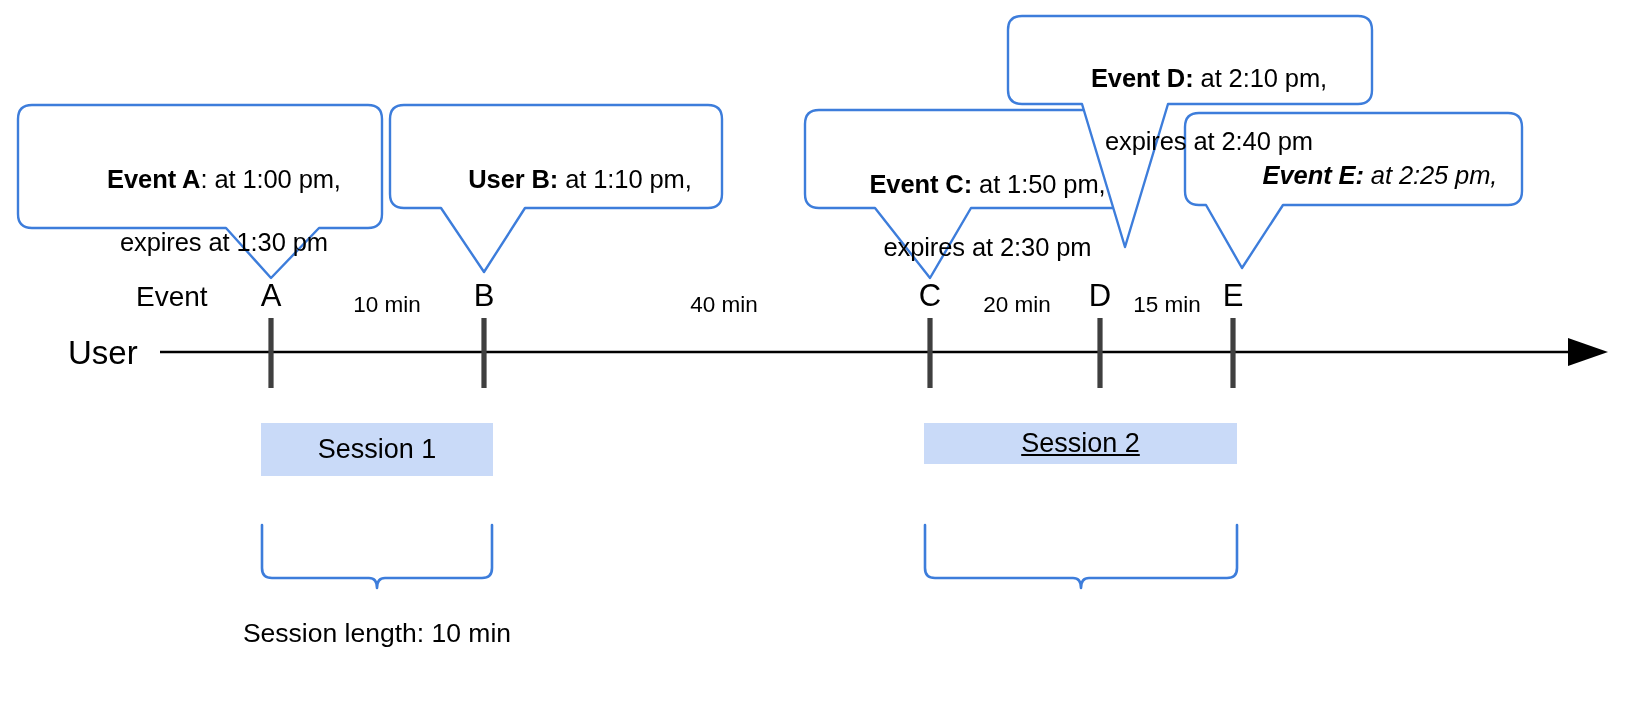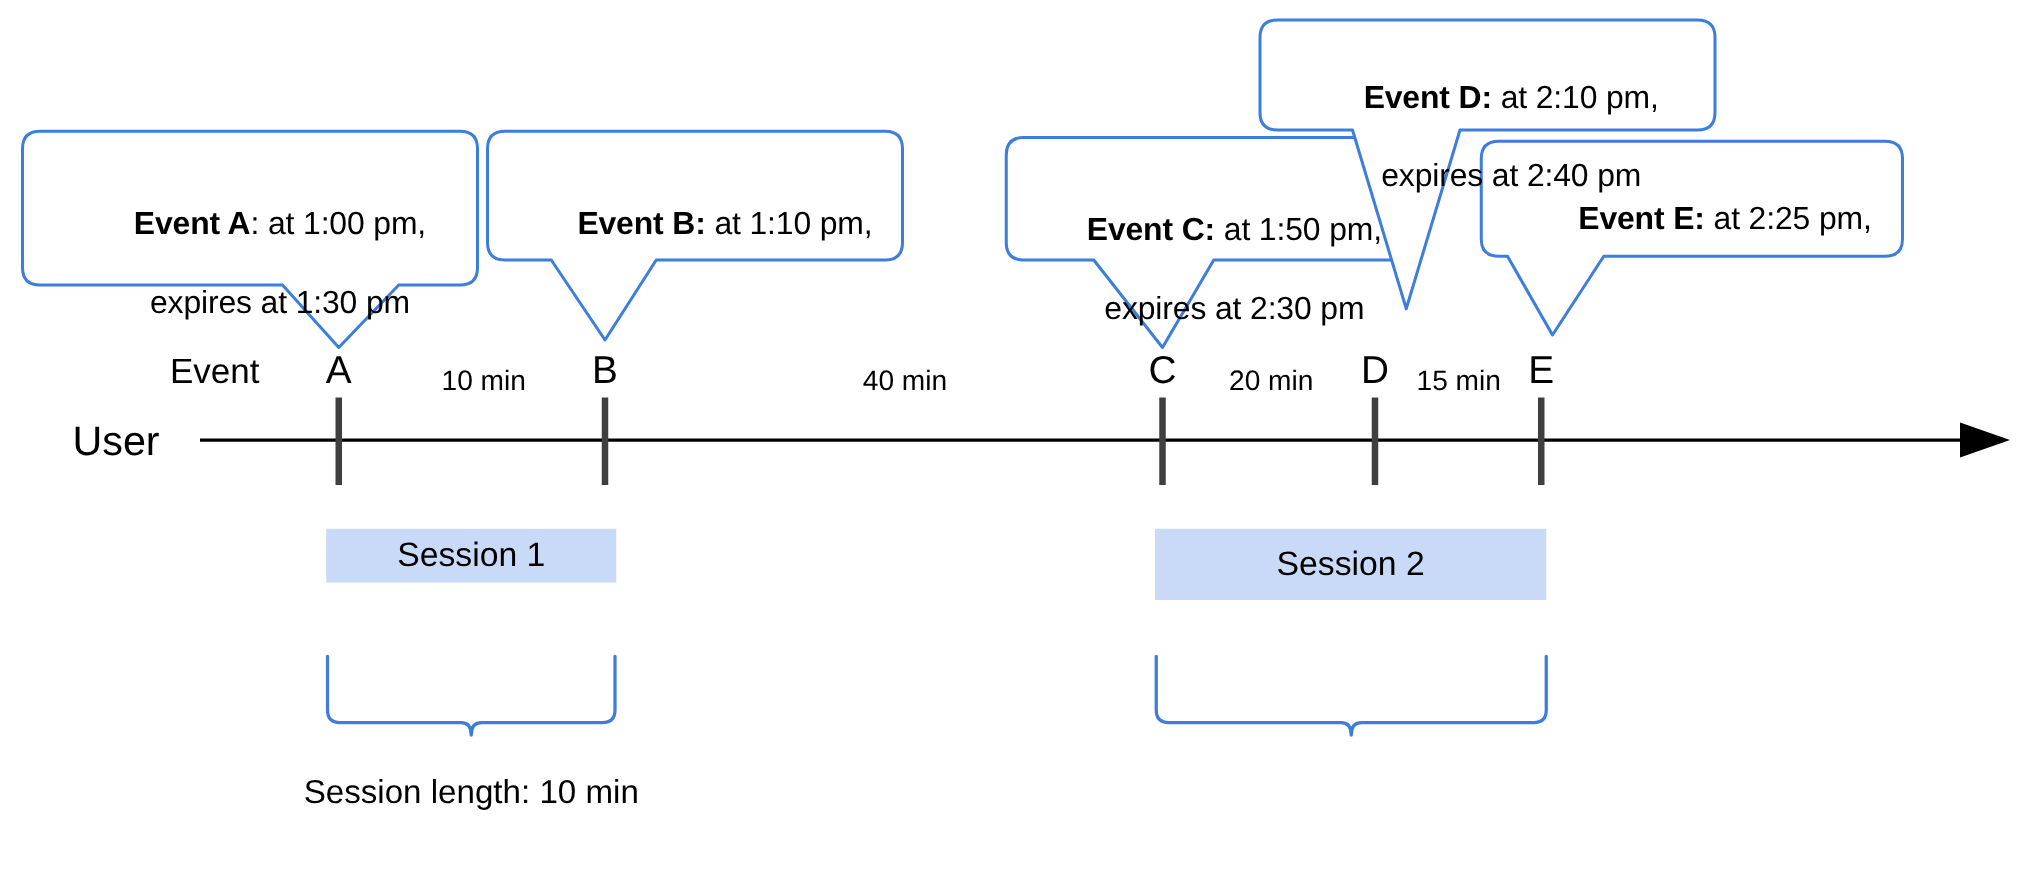--- a/index.html
+++ b/index.html
@@ -115,66 +115,66 @@
          L 1283,205 L 1242,268 L 1206,205
          L 1199,205 Q 1185,205 1185,191 L 1185,127 Q 1185,113 1199,113 Z"></path>
   </svg>
 
   <div class="txt callout-text" style="left:40px; top:132px; width:340px;">
     <span><b>Event A</b><span>:</span><span> at 1:00 pm,</span></span><br>
     <span>expires at 1:30 pm</span>
   </div>
 
   <div class="txt callout-text" style="left:411px; top:132px; width:310px;">
-    <b><span>Event B</span><span>:</span></b><span> at 1:10 pm,</span><br>
+    <b><span>User B</span><span>:</span></b><span> at 1:10 pm,</span><br>
   </div>
 
   <div class="txt callout-text" style="left:816px; top:137px; width:315px;">
     <b><span>Event C</span><span>:</span></b><span> at 1:50 pm,</span><br>
     <span>expires at 2:30 pm</span>
   </div>
 
   <div class="txt callout-text" style="left:1030px; top:31px; width:330px;">
     <b><span>Event D</span><span>:</span></b><span> at 2:10 pm,</span><br>
     <span>expires at 2:40 pm</span>
   </div>
 
-  <div class="txt callout-text" style="left:1206px; top:128px; width:320px;">
+  <div class="txt callout-text" style="left:1206px; top:128px; width:320px;font-style:italic;">
     <b><span>Event E</span><span>:</span></b><span> at 2:25 pm,</span><br>
   </div>
 
   <svg class="layer" viewBox="0 0 1634 702">
     <line class="axis-line" x1="160" y1="352" x2="1578" y2="352"></line>
     <polygon class="arrow-head" points="1568,338 1608,352 1568,366"></polygon>
 
     <line class="tick" x1="271" y1="318" x2="271" y2="388"></line>
     <line class="tick" x1="484" y1="318" x2="484" y2="388"></line>
     <line class="tick" x1="930" y1="318" x2="930" y2="388"></line>
     <line class="tick" x1="1100" y1="318" x2="1100" y2="388"></line>
     <line class="tick" x1="1233" y1="318" x2="1233" y2="388"></line>
   </svg>
 
-  <div class="txt axis-label" style="left:58px; top:333px;">User</div>
+  <div class="txt axis-label" style="left:68px; top:333px;">User</div>
   <div class="txt events-label" style="left:136px; top:280px;">Event</div>
 
   <div class="txt event-letter" style="left:251px; top:277px; width:40px;">A</div>
   <div class="txt event-letter" style="left:464px; top:277px; width:40px;">B</div>
   <div class="txt event-letter" style="left:910px; top:277px; width:40px;">C</div>
   <div class="txt event-letter" style="left:1080px; top:277px; width:40px;">D</div>
   <div class="txt event-letter" style="left:1213px; top:277px; width:40px;">E</div>
 
   <div class="txt gap-label" style="left:327px; top:291px; width:120px;">10 min</div>
   <div class="txt gap-label" style="left:664px; top:291px; width:120px;">40 min</div>
   <div class="txt gap-label" style="left:957px; top:291px; width:120px;">20 min</div>
   <div class="txt gap-label" style="left:1112px; top:291px; width:110px;">15 min</div>
 
-  <div class="session-box" style="left:261px; top:423px; width:232px; height:43px;">
+  <div class="session-box" style="left:261px; top:423px; width:232px; height:53px;">
     <span>Session 1</span>
   </div>
-  <div class="session-box" style="left:924px; top:423px; width:313px; height:57px;">
+  <div class="session-box" style="left:924px; top:423px; width:313px; height:41px;text-decoration:underline;">
     <span>Session 2</span>
   </div>
 
   <svg class="layer" viewBox="0 0 1634 702">
 
     <path class="brace-path" d="M 262,525 L 262,568 Q 262,578 272,578 L 369,578 Q 377,578 377,588
          Q 377,578 385,578 L 482,578 Q 492,578 492,568 L 492,525"></path>
 
     <path class="brace-path" d="M 925,525 L 925,568 Q 925,578 935,578 L 1073,578 Q 1081,578 1081,588
          Q 1081,578 1089,578 L 1227,578 Q 1237,578 1237,568 L 1237,525"></path>

